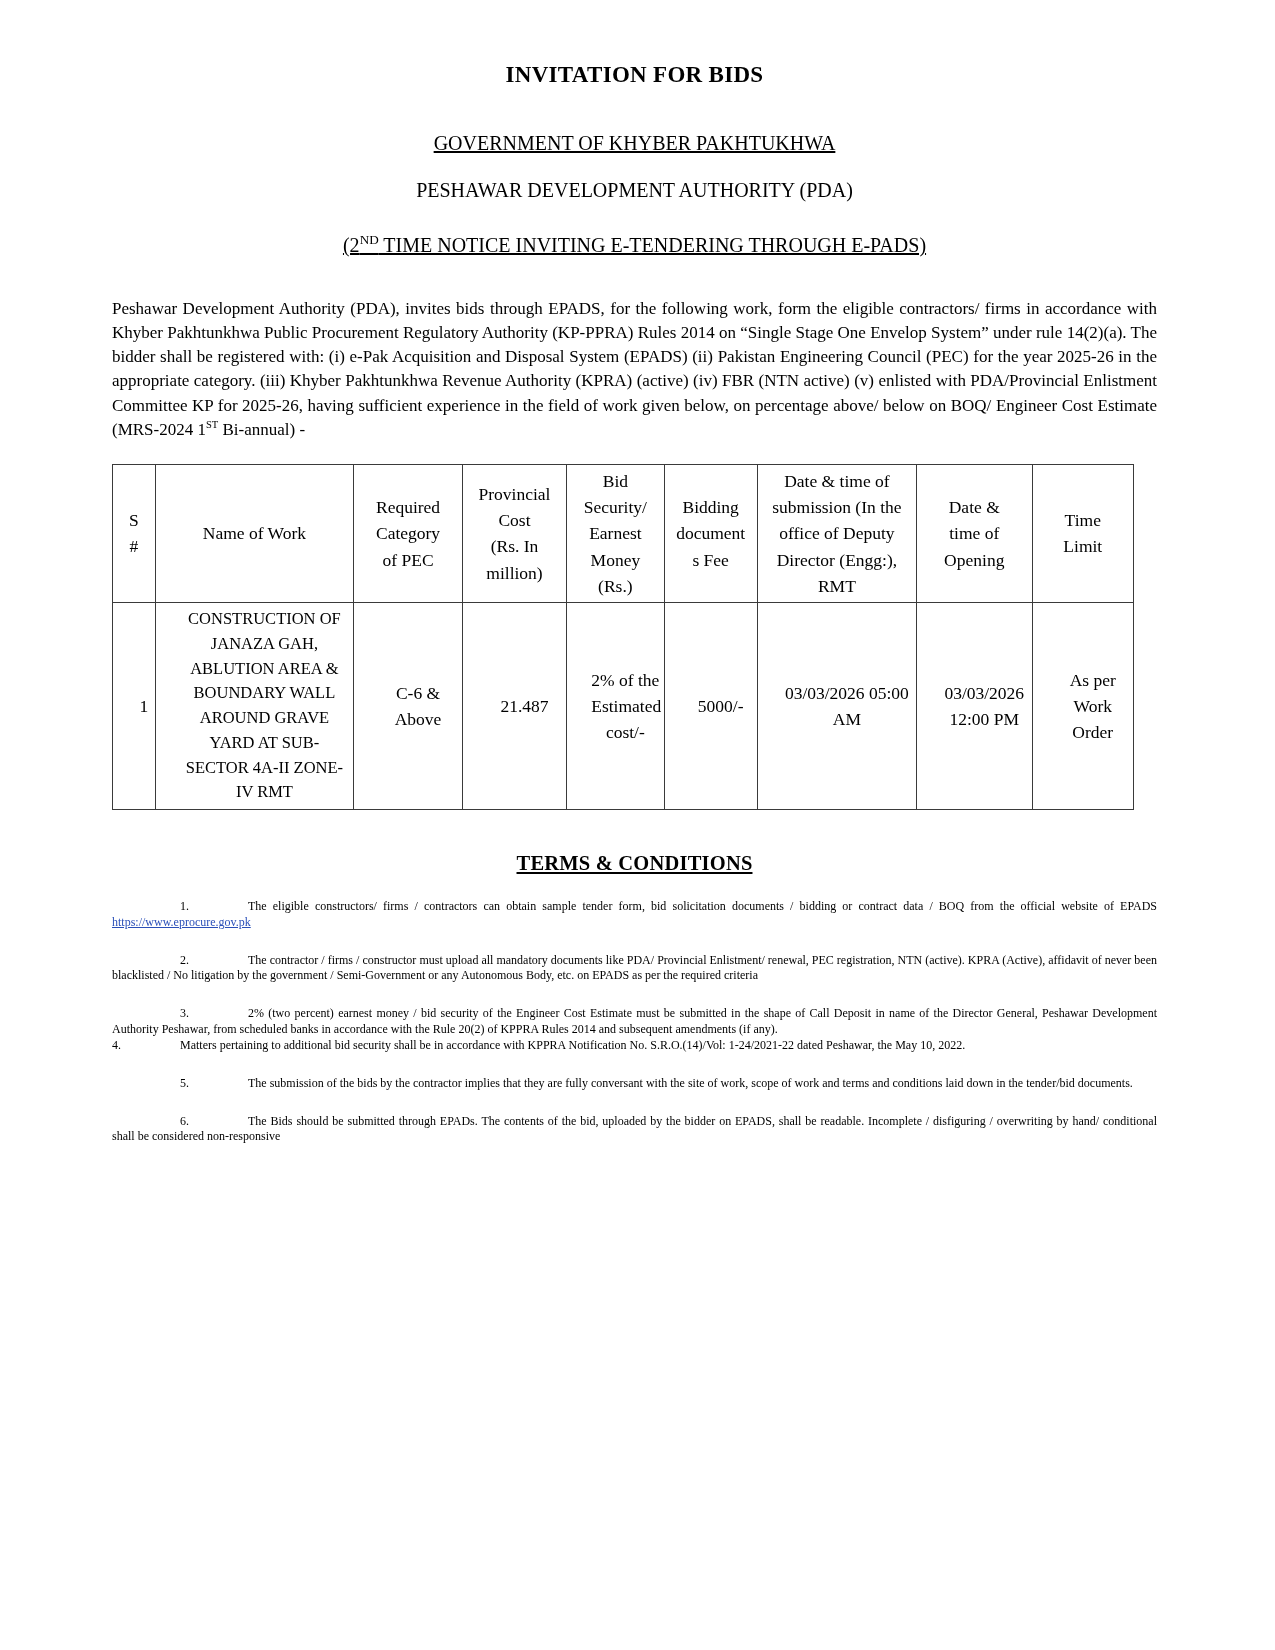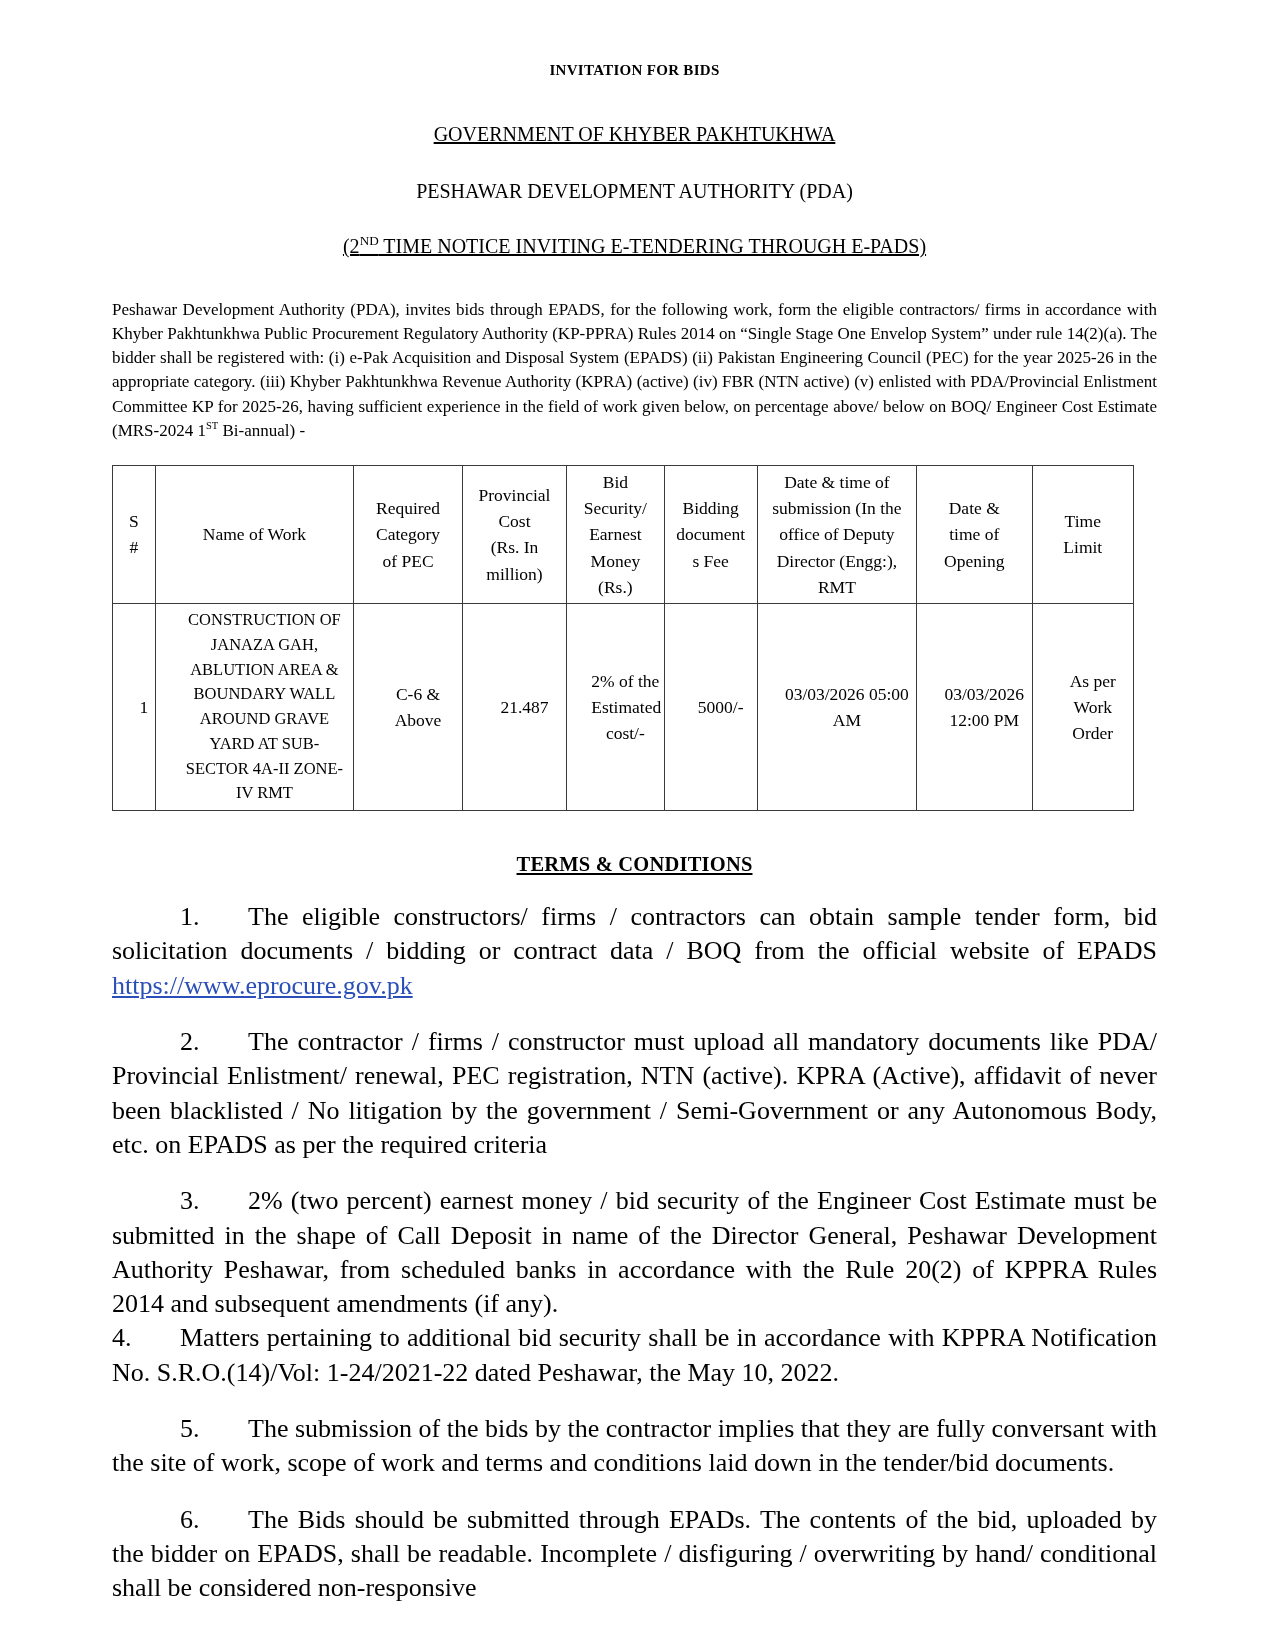--- a/index.html
+++ b/index.html
@@ -19,32 +19,32 @@
     background: #ffffff;
     box-sizing: border-box;
     padding: 56px 118px 0 112px;
     overflow: hidden;
   }
 
   
   .doc-title {
     text-align: center;
     font-weight: bold;
-    font-size: 15px;
+    font-size: 23px;
     letter-spacing: 0.3px;
     margin: 6px 0 0 0;
   }
   .head-line {
     text-align: center;
     font-weight: normal;
     font-size: 20px;
     margin: 0;
   }
   .head-gov { margin-top: 44px; }
-  .head-pda { margin-top: 34px; }
+  .head-pda { margin-top: 24px; }
   .head-notice { margin-top: 32px; }
   .u { text-decoration: underline; }
   .head-line .sup {
     font-size: 0.66em;
     vertical-align: super;
     line-height: 0;
   }
 
   
   .intro {
@@ -99,21 +99,21 @@
     text-align: center;
     font-weight: bold;
     font-size: 20.5px;
     margin-top: 42px;
     letter-spacing: 0.2px;
   }
   .terms-title span { text-decoration: underline; }
 
   .terms {
     margin-top: 24px;
-    font-size: 26px;
+    font-size: 12px;
     font-family: "Liberation Serif", "DejaVu Serif", serif;
     transform-origin: left top;
   }
   .term {
     text-align: justify;
     text-justify: inter-word;
     line-height: 1.32;
     margin: 0 0 22px 0;
     padding-left: 0;
   }

